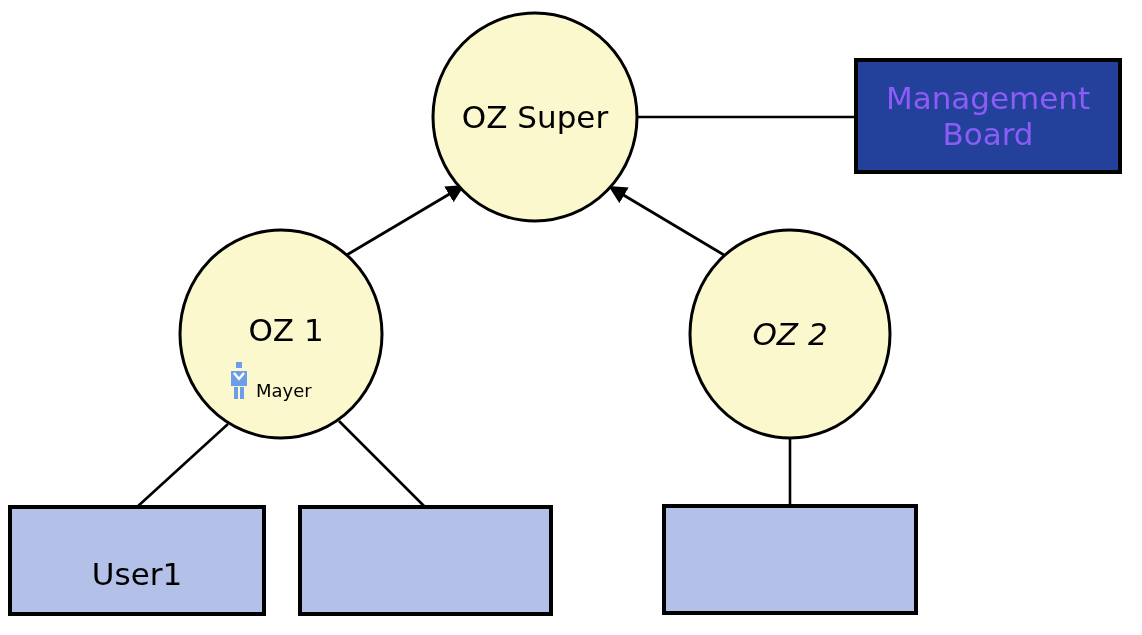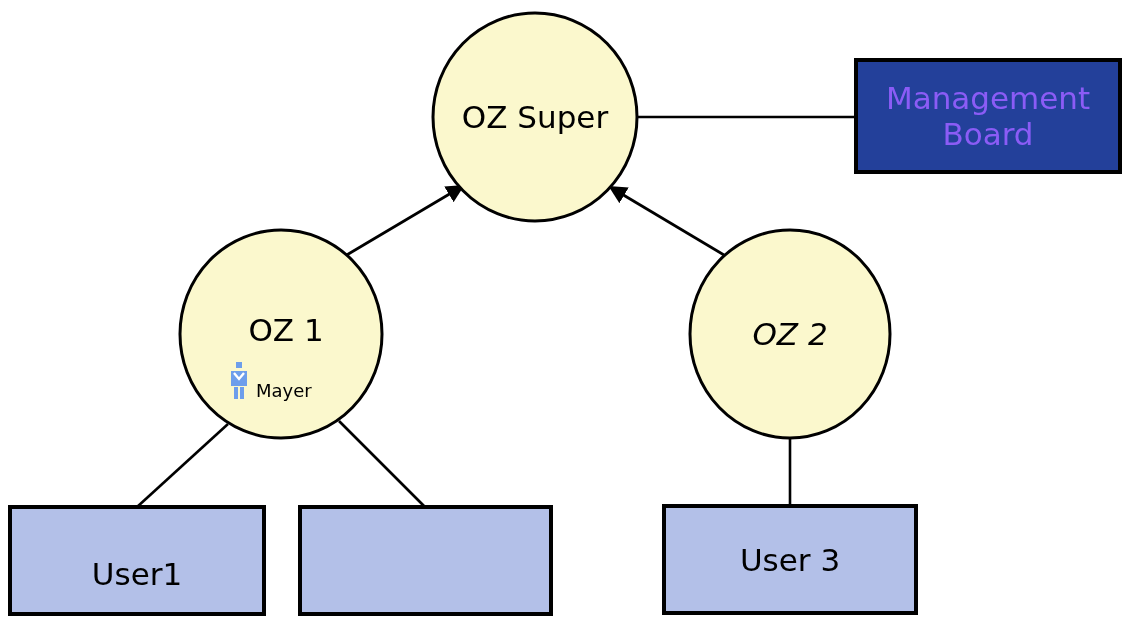--- a/index.html
+++ b/index.html
@@ -111,15 +111,14 @@
   <div class="node-label person-label" style="left:256px; top:381px;">Mayer</div>
 
   <div class="node-label board-label" style="left:988px; top:116px; transform:translate(-50%,-50%);">
     <div>Management</div>
     <div>Board</div>
   </div>
 
   <div class="node-label box-label" style="left:137px; top:574px; transform:translate(-50%,-50%);">User1</div>
 
 
-  <div class="node-label box-label" style="left:790px; top:560px; transform:translate(-50%,-50%);">User 3</div>
 
 </div>
 
 </body></html>

